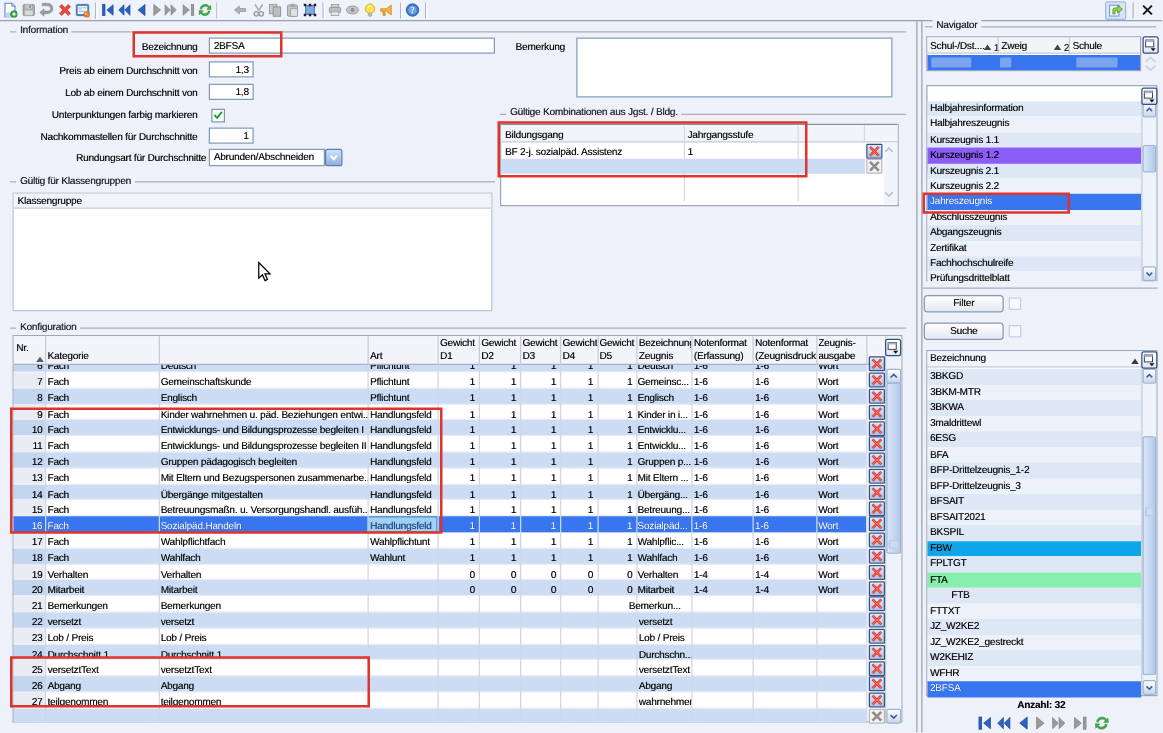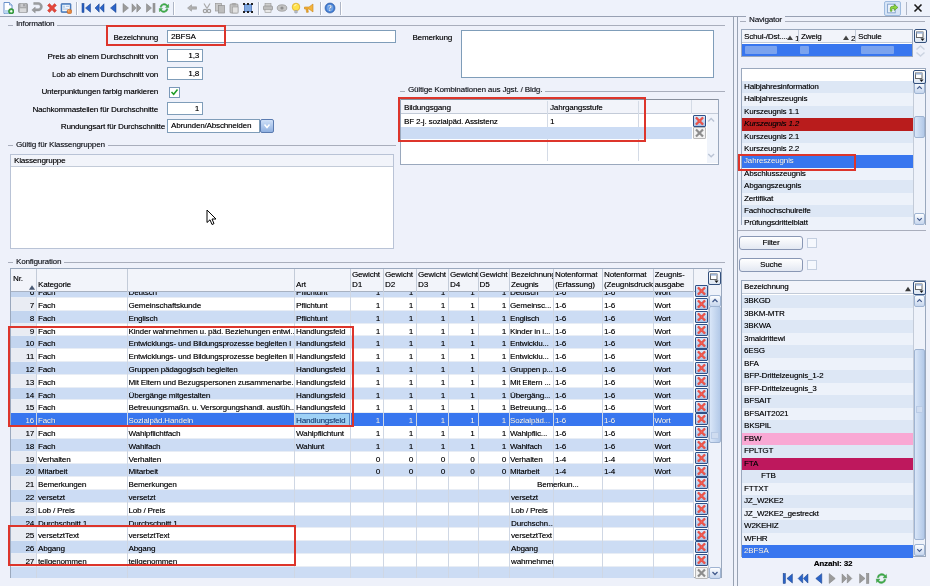--- a/index.html
+++ b/index.html
@@ -634,21 +634,21 @@
         <path d="M1.5 1.5 L8.5 8.5 M8.5 1.5 L1.5 8.5" stroke="#e63c30" stroke-width="2.2"></path>
         <path d="M1.5 1.5 L8.5 8.5 M8.5 1.5 L1.5 8.5" stroke="#f2766d" stroke-width="0.8"></path>
       </svg>
     </div>
 <div class="abs" style="left:0;top:208.2px;width:682px;height:12.8px;background:#ffffff;border-bottom:1px solid #e8edf5;color:#000;"></div>
 <div class="abs" style="left:0;top:208.2px;width:25px;height:11.8px;background:#e9ecf3;"></div>
 <div class="abs" style="left:0px;top:208.2px;width:25px;height:12.8px;line-height:15.3px;text-align:right;padding:0 2px;overflow:hidden;white-space:nowrap;color:#000;z-index:1;">21</div>
 <div class="abs" style="left:25px;top:208.2px;width:90.5px;height:12.8px;line-height:15.3px;text-align:left;padding:0 2px;overflow:hidden;white-space:nowrap;color:#000;z-index:1;">Bemerkungen</div>
 <div class="abs" style="left:115.5px;top:208.2px;width:167.5px;height:12.8px;line-height:15.3px;text-align:left;padding:0 2px;overflow:hidden;white-space:nowrap;color:#000;z-index:1;">Bemerkungen</div>
 <div class="abs" style="left:283px;top:208.2px;width:56px;height:12.8px;line-height:15.3px;text-align:left;padding:0 2px;overflow:hidden;white-space:nowrap;color:#000;z-index:1;"></div>
-<div class="abs" style="left:524px;top:208.2px;width:44px;height:31px;line-height:15.3px;text-align:left;padding:0 2px;overflow:hidden;white-space:nowrap;color:#000;z-index:1;">Bemerkun...</div>
+<div class="abs" style="left:490px;top:208.2px;width:44px;height:31px;line-height:15.3px;text-align:left;padding:0 2px;overflow:hidden;white-space:nowrap;color:#000;z-index:1;">Bemerkun...</div>
 <div class="abs" style="left:542px;top:208.2px;width:49px;height:12.8px;line-height:15.3px;text-align:left;padding:0 2px;overflow:hidden;white-space:nowrap;color:#000;z-index:1;"></div>
 <div class="abs" style="left:591px;top:208.2px;width:50.5px;height:12.8px;line-height:15.3px;text-align:left;padding:0 2px;overflow:hidden;white-space:nowrap;color:#000;z-index:1;"></div>
 <div class="abs" style="left:641.5px;top:208.2px;width:40.5px;height:12.8px;line-height:15.3px;text-align:left;padding:0 2px;overflow:hidden;white-space:nowrap;color:#000;z-index:1;"></div>
 <div class="abs" style="left:683.5px;top:208.39999999999998px;width:13px;height:12px;background:linear-gradient(#dce9fa,#aac2e4);border:1px solid #2f5188;border-radius:1px;">
       <svg width="11" height="10" viewBox="0 0 10 10">
         <path d="M1.5 1.5 L8.5 8.5 M8.5 1.5 L1.5 8.5" stroke="#e63c30" stroke-width="2.2"></path>
         <path d="M1.5 1.5 L8.5 8.5 M8.5 1.5 L1.5 8.5" stroke="#f2766d" stroke-width="0.8"></path>
       </svg>
     </div>
 <div class="abs" style="left:0;top:221.0px;width:682px;height:12.8px;background:#ccdcf4;border-bottom:1px solid #e8edf5;color:#000;"></div>
@@ -822,21 +822,21 @@
 <svg width="11" height="14" viewBox="0 0 11 14">
       <path d="M1.5 5.5 L5.5 2 L9.5 5.5" stroke="#ccd4e2" stroke-width="1.5" fill="none"></path>
       <path d="M1.5 8.5 L5.5 12 L9.5 8.5" stroke="#ccd4e2" stroke-width="1.5" fill="none"></path>
     </svg>
   </div>
 
 <div class="abs" style="left:741px;top:68px;width:185px;height:157px;background:#fff;border:1px solid #9aa8bd;">
 <div class="abs" style="left:0;top:12.0px;width:171px;height:12.4px;background:#dde7f5;color:#000;line-height:12.4px;padding:0 2px;overflow:hidden;">Halbjahresinformation</div>
 <div class="abs" style="left:0;top:24.4px;width:171px;height:12.4px;background:#edf2fa;color:#000;line-height:12.4px;padding:0 2px;overflow:hidden;">Halbjahreszeugnis</div>
 <div class="abs" style="left:0;top:36.8px;width:171px;height:12.4px;background:#dde7f5;color:#000;line-height:12.4px;padding:0 2px;overflow:hidden;">Kurszeugnis 1.1</div>
-<div class="abs" style="left:0;top:49.2px;width:171px;height:20px;background:#b91c1c;color:#000;line-height:12.4px;padding:0 2px;overflow:hidden;font-style:italic;">Kurszeugnis 1.2</div>
+<div class="abs" style="left:0;top:49.2px;width:171px;height:20px;background:#8b5cf6;color:#000;line-height:12.4px;padding:0 2px;overflow:hidden;">Kurszeugnis 1.2</div>
 <div class="abs" style="left:0;top:61.6px;width:171px;height:12.4px;background:#dde7f5;color:#000;line-height:12.4px;padding:0 2px;overflow:hidden;">Kurszeugnis 2.1</div>
 <div class="abs" style="left:0;top:74.0px;width:171px;height:12.4px;background:#edf2fa;color:#000;line-height:12.4px;padding:0 2px;overflow:hidden;">Kurszeugnis 2.2</div>
 <div class="abs" style="left:0;top:86.4px;width:171px;height:12.4px;background:#3876ef;color:#fff;line-height:12.4px;padding:0 2px;overflow:hidden;">Jahreszeugnis</div>
 <div class="abs" style="left:0;top:98.8px;width:171px;height:12.4px;background:#edf2fa;color:#000;line-height:12.4px;padding:0 2px;overflow:hidden;">Abschlusszeugnis</div>
 <div class="abs" style="left:0;top:111.2px;width:171px;height:12.4px;background:#dde7f5;color:#000;line-height:12.4px;padding:0 2px;overflow:hidden;">Abgangszeugnis</div>
 <div class="abs" style="left:0;top:123.60000000000001px;width:171px;height:12.4px;background:#edf2fa;color:#000;line-height:12.4px;padding:0 2px;overflow:hidden;">Zertifikat</div>
 <div class="abs" style="left:0;top:136.0px;width:171px;height:12.4px;background:#dde7f5;color:#000;line-height:12.4px;padding:0 2px;overflow:hidden;">Fachhochschulreife</div>
 <div class="abs" style="left:0;top:148.4px;width:171px;height:12.4px;background:#edf2fa;color:#000;line-height:12.4px;padding:0 2px;overflow:hidden;">Prüfungsdrittelblatt</div>
 <div class="abs" style="left:171px;top:13px;width:12px;height:143px;background:#eef2fa;border-left:1px solid #c3cbd8;"></div>
 <div class="abs" style="left:172px;top:13px;width:11px;height:12px;background:linear-gradient(#fdfeff,#c6d6ee);border:1px solid #9fb4d2;border-radius:2px;">
@@ -869,23 +869,23 @@
 <div class="abs" style="left:0;top:26.5px;width:171px;height:12.5px;background:#edf2fa;color:#000;line-height:12.5px;padding:0 2px;overflow:hidden;">3BKM-MTR</div>
 <div class="abs" style="left:0;top:39.0px;width:171px;height:12.5px;background:#dde7f5;color:#000;line-height:12.5px;padding:0 2px;overflow:hidden;">3BKWA</div>
 <div class="abs" style="left:0;top:51.5px;width:171px;height:12.5px;background:#edf2fa;color:#000;line-height:12.5px;padding:0 2px;overflow:hidden;">3maldrittewl</div>
 <div class="abs" style="left:0;top:64.0px;width:171px;height:12.5px;background:#dde7f5;color:#000;line-height:12.5px;padding:0 2px;overflow:hidden;">6ESG</div>
 <div class="abs" style="left:0;top:76.5px;width:171px;height:12.5px;background:#edf2fa;color:#000;line-height:12.5px;padding:0 2px;overflow:hidden;">BFA</div>
 <div class="abs" style="left:0;top:89.0px;width:171px;height:12.5px;background:#dde7f5;color:#000;line-height:12.5px;padding:0 2px;overflow:hidden;">BFP-Drittelzeugnis_1-2</div>
 <div class="abs" style="left:0;top:101.5px;width:171px;height:12.5px;background:#edf2fa;color:#000;line-height:12.5px;padding:0 2px;overflow:hidden;">BFP-Drittelzeugnis_3</div>
 <div class="abs" style="left:0;top:114.0px;width:171px;height:12.5px;background:#dde7f5;color:#000;line-height:12.5px;padding:0 2px;overflow:hidden;">BFSAIT</div>
 <div class="abs" style="left:0;top:126.5px;width:171px;height:12.5px;background:#edf2fa;color:#000;line-height:12.5px;padding:0 2px;overflow:hidden;">BFSAIT2021</div>
 <div class="abs" style="left:0;top:139.0px;width:171px;height:12.5px;background:#dde7f5;color:#000;line-height:12.5px;padding:0 2px;overflow:hidden;">BKSPIL</div>
-<div class="abs" style="left:0;top:151.5px;width:171px;height:12.5px;background:#f9a8d4;color:#000;line-height:12.5px;padding:0 2px;overflow:hidden;">FBW</div>
+<div class="abs" style="left:0;top:151.5px;width:171px;height:12.5px;background:#0ea5e9;color:#000;line-height:12.5px;padding:0 2px;overflow:hidden;">FBW</div>
 <div class="abs" style="left:0;top:164.0px;width:171px;height:12.5px;background:#dde7f5;color:#000;line-height:12.5px;padding:0 2px;overflow:hidden;">FPLTGT</div>
-<div class="abs" style="left:0;top:176.5px;width:171px;height:14px;background:#be185d;color:#000;line-height:12.5px;padding:0 2px;overflow:hidden;">FTA</div>
+<div class="abs" style="left:0;top:176.5px;width:171px;height:14px;background:#86efac;color:#000;line-height:12.5px;padding:0 2px;overflow:hidden;">FTA</div>
 <div class="abs" style="left:0;top:189.0px;width:171px;height:12.5px;background:#dde7f5;color:#000;line-height:12.5px;padding:0 19px;overflow:hidden;">FTB</div>
 <div class="abs" style="left:0;top:201.5px;width:171px;height:12.5px;background:#edf2fa;color:#000;line-height:12.5px;padding:0 2px;overflow:hidden;">FTTXT</div>
 <div class="abs" style="left:0;top:214.0px;width:171px;height:12.5px;background:#dde7f5;color:#000;line-height:12.5px;padding:0 2px;overflow:hidden;">JZ_W2KE2</div>
 <div class="abs" style="left:0;top:226.5px;width:171px;height:12.5px;background:#edf2fa;color:#000;line-height:12.5px;padding:0 2px;overflow:hidden;">JZ_W2KE2_gestreckt</div>
 <div class="abs" style="left:0;top:239.0px;width:171px;height:12.5px;background:#dde7f5;color:#000;line-height:12.5px;padding:0 2px;overflow:hidden;">W2KEHIZ</div>
 <div class="abs" style="left:0;top:251.5px;width:171px;height:12.5px;background:#edf2fa;color:#000;line-height:12.5px;padding:0 2px;overflow:hidden;">WFHR</div>
 <div class="abs" style="left:0;top:264.0px;width:171px;height:12.5px;background:#3876ef;color:#fff;line-height:12.5px;padding:0 2px;overflow:hidden;">2BFSA</div>
 <div class="abs" style="left:171px;top:13px;width:12px;height:262px;background:#eef2fa;border-left:1px solid #c3cbd8;"></div>
 <div class="abs" style="left:172px;top:14px;width:11px;height:12px;background:linear-gradient(#fdfeff,#c6d6ee);border:1px solid #9fb4d2;border-radius:2px;">
       <svg width="9" height="10" viewBox="0 0 10 10">

